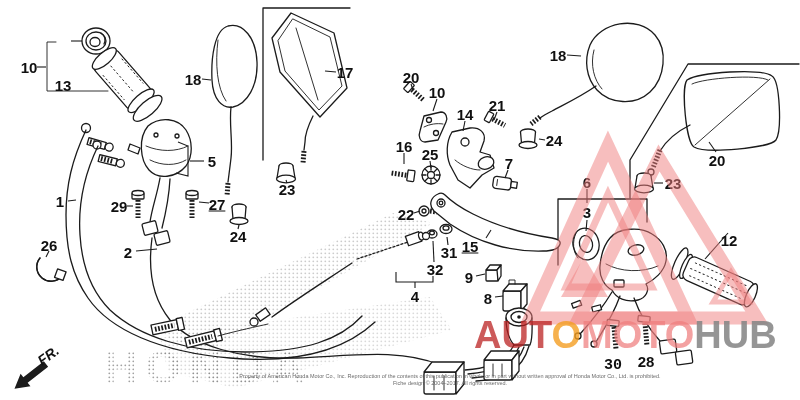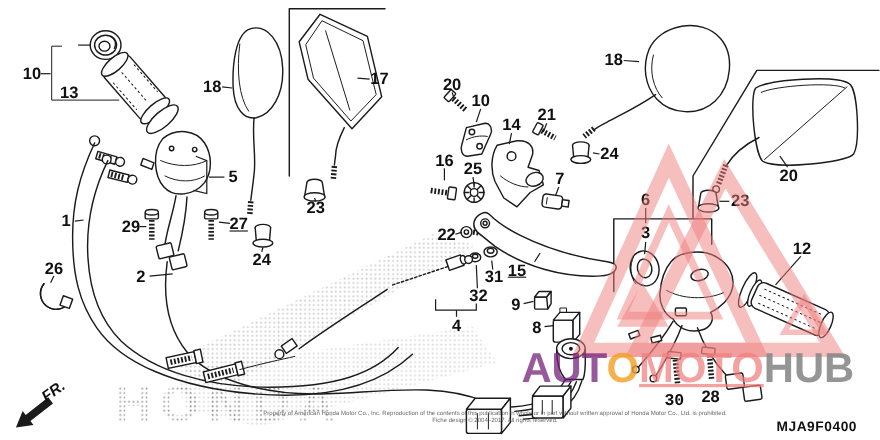--- a/index.html
+++ b/index.html
@@ -406,21 +406,21 @@
       <span class="plabel" style="left: 128px; top: 252px;">2</span>
       <span class="plabel" style="left: 587px; top: 212px;">3</span>
       <span class="plabel" style="left: 415px; top: 296px;">4</span>
       <span class="plabel" style="left: 212px; top: 161px;">5</span>
       <span class="plabel" style="left: 587px; top: 182px;">6</span>
       <span class="plabel" style="left: 509px; top: 163px;">7</span>
       <span class="plabel" style="left: 488px; top: 298px;">8</span>
       <span class="plabel" style="left: 469px; top: 277px;">9</span>
       <span class="plabel" style="left: 437px; top: 92px;">10</span>
       <span class="plabel" style="left: 29px; top: 67px;">10</span>
-      <span class="plabel" style="left: 729px; top: 226px;">12</span>
+      <span class="plabel" style="left: 729px; top: 240px;">12</span>
       <span class="plabel" style="left: 63px; top: 41px; margin-top: 44px;">13</span>
       <span class="plabel" style="left: 465px; top: 114px;">14</span>
       <span class="plabel" style="left: 470px; top: 246px; text-decoration: underline;">15</span>
       <span class="plabel" style="left: 404px; top: 146px;">16</span>
       <span class="plabel" style="left: 345px; top: 72px;">17</span>
       <span class="plabel" style="left: 193px; top: 79px;">18</span>
       <span class="plabel" style="left: 558px; top: 55px;">18</span>
       <span class="plabel" style="left: 717px; top: 160px;">20</span>
       <span class="plabel" style="left: 411px; top: 77px; text-align: right;">20</span>
       <span class="plabel" style="left: 497px; top: 105px;">21</span>
@@ -436,26 +436,25 @@
       <span class="plabel" style="left: 119px; top: 206px;">29</span>
       <span class="plabel" style="left: 613px; top: 365px; font-family: Liberation Mono, monospace;">30</span>
       <span class="plabel" style="left: 449px; top: 252px;">31</span>
       <span class="plabel" style="left: 435px; top: 269px;">32</span>
     </div>
 
   <div class="copyright">
     <div>Property of American Honda Motor Co., Inc. Reproduction of the contents of this publication in whole or in part without written approval of Honda Motor Co., Ltd. is prohibited.</div>
     <div>Fiche design © 2004–2017. All rights reserved.</div>
   </div>
-  <div class="diagram-code">MJA9F0400</div>
 
   <svg width="800" height="400" viewBox="0 0 800 400">
     <polygon class="wm-tri" points="608,146 530,318 688,318" stroke-width="13"></polygon>
     <polygon class="wm-tri" points="608,194 566,287 652,287" stroke-width="7"></polygon>
     <polygon class="wm-tri-fill" points="584,257 561,297 608,297"></polygon>
     <polygon class="wm-tri" points="659,158 579,318 757,318" stroke-width="13"></polygon>
     <polygon class="wm-tri" points="731,272 713,302 749,302" stroke-width="5"></polygon>
   </svg>
   <div class="watermark-text">
-    <span class="wm-a" style="color: #701a75; margin-top: 16px;">AUT</span><span class="wm-b" style="color: rgb(244, 158, 34);">O</span><span class="wm-c" style="color: rgb(239, 125, 125); text-decoration: underline;">MOTO</span><span class="wm-d" style="color: rgb(135, 135, 135); margin-top: 39px;">HUB</span>
+    <span class="wm-a" style="color: #b91c1c; margin-top: 16px;">AUT</span><span class="wm-b" style="color: rgb(244, 158, 34);">O</span><span class="wm-c" style="color: rgb(239, 125, 125);">MOTO</span><span class="wm-d" style="color: rgb(135, 135, 135); margin-top: 39px;">HUB</span>
   </div>
 
 </div>
 
 </body></html>

